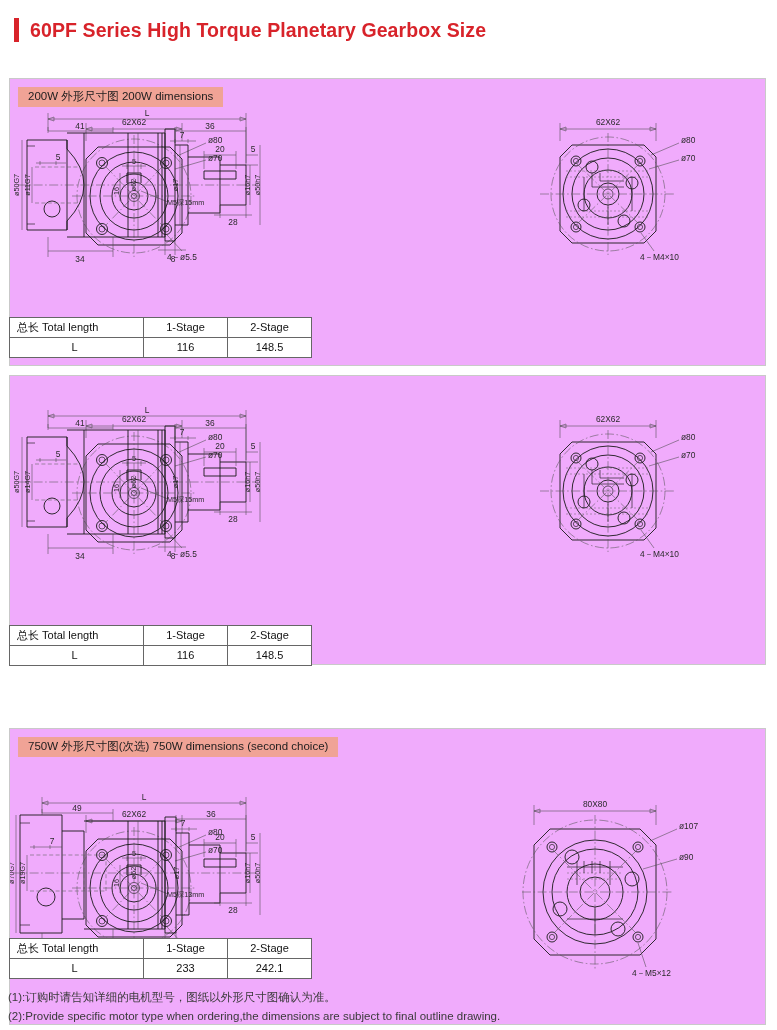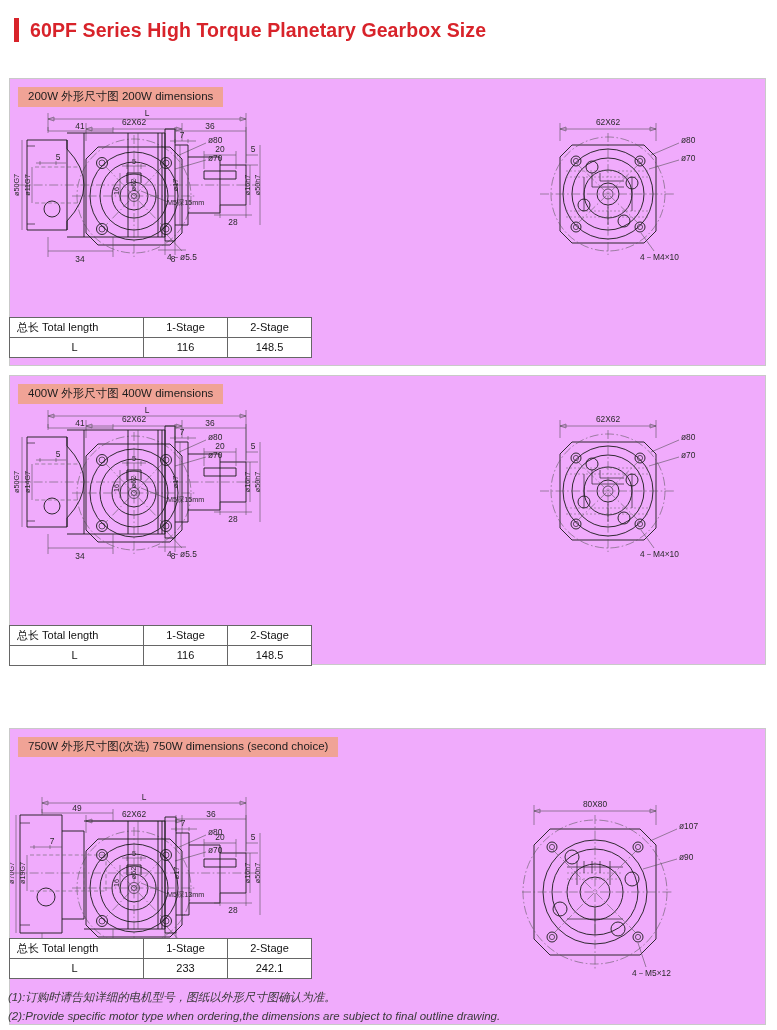--- a/index.html
+++ b/index.html
@@ -68,21 +68,21 @@
   .tl-table .c0{width:122px;text-align:left;padding-left:7px;}
   .tl-table .c1{width:75px;}
   .tl-table .c2{width:75px;}
   .tl-table tbody .c0{text-align:center;padding-left:0;}
 
   
   .notes{
     position:absolute;left:8px;top:988px;width:760px;
     font-size:11.5px;color:#3a3a3a;line-height:1.65;
   }
-  .note-line{white-space:nowrap;font-style:italic;}
+  .note-line{white-space:nowrap;}
 
   
   .ln{stroke:#1a1a1a;stroke-width:.9;fill:none;}
   .ln-t{stroke:#1a1a1a;stroke-width:.65;fill:none;}
   .dim{stroke:#4a4a4a;stroke-width:.55;fill:none;}
   .ctr{stroke:#555;stroke-width:.55;fill:none;stroke-dasharray:9 2.5 1.6 2.5;}
   .dash{stroke:#666;stroke-width:.6;fill:none;stroke-dasharray:4 2.4;}
   .hatch{stroke:#666;stroke-width:.5;}
   .txt{font-family:"Liberation Sans","DejaVu Sans",sans-serif;font-size:8.4px;fill:#2a2a2a;}
   .txt-s{font-family:"Liberation Sans","DejaVu Sans",sans-serif;font-size:7.2px;fill:#2a2a2a;}
@@ -276,21 +276,20 @@
   <tbody>
     <tr>
       <td class="c0">L</td>
       <td class="c1">116</td>
       <td class="c2">148.5</td>
     </tr>
   </tbody>
 </table>
 
 <div class="section" id="sec-400">
-  <div class="sec-header">400W 外形尺寸图 400W dimensions</div>
   <div class="drawing">
     <svg width="757" height="260" viewBox="0 0 757 260">
 
       <g>
         <path class="ln" d="M88 42 L160 42 L172 54 L172 128 L160 140 L88 140 L76 128 L76 54 Z"></path>
         <circle class="ctr" cx="124" cy="91" r="57"></circle>
         <circle class="ln" cx="124" cy="91" r="44"></circle>
         <circle class="ln" cx="124" cy="91" r="34"></circle>
         <circle class="ln" cx="124" cy="91" r="22"></circle>
         <circle class="ln" cx="124" cy="91" r="14"></circle>

